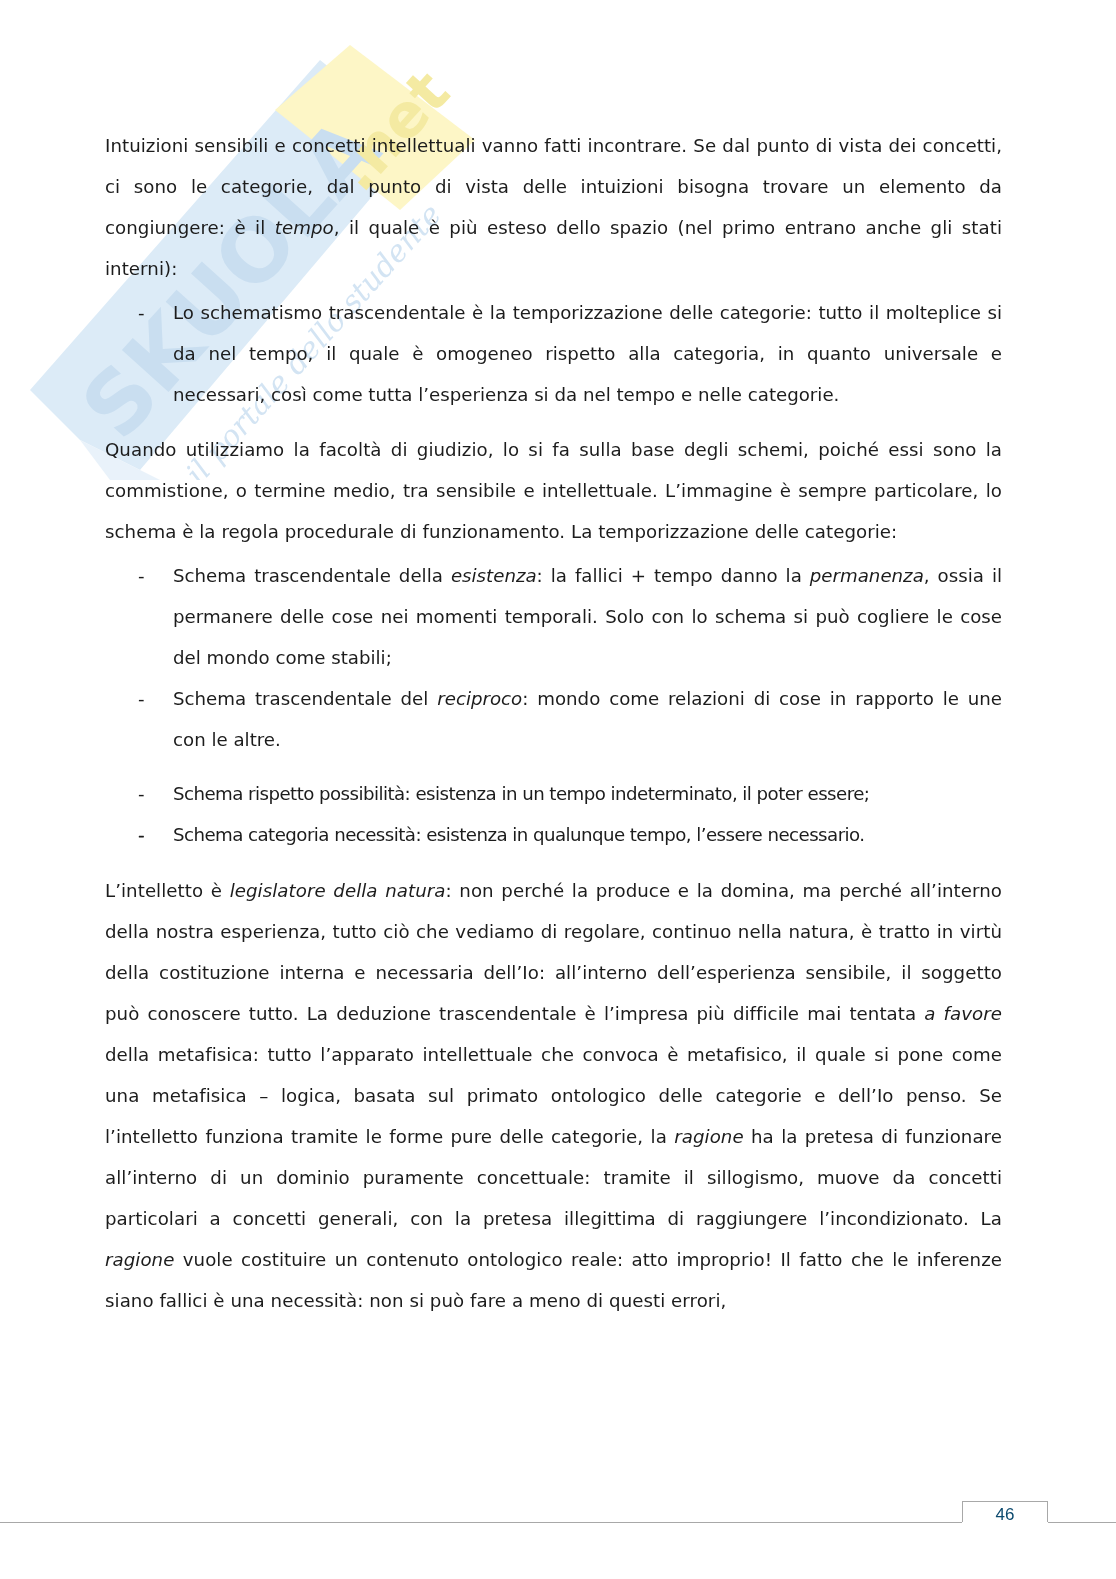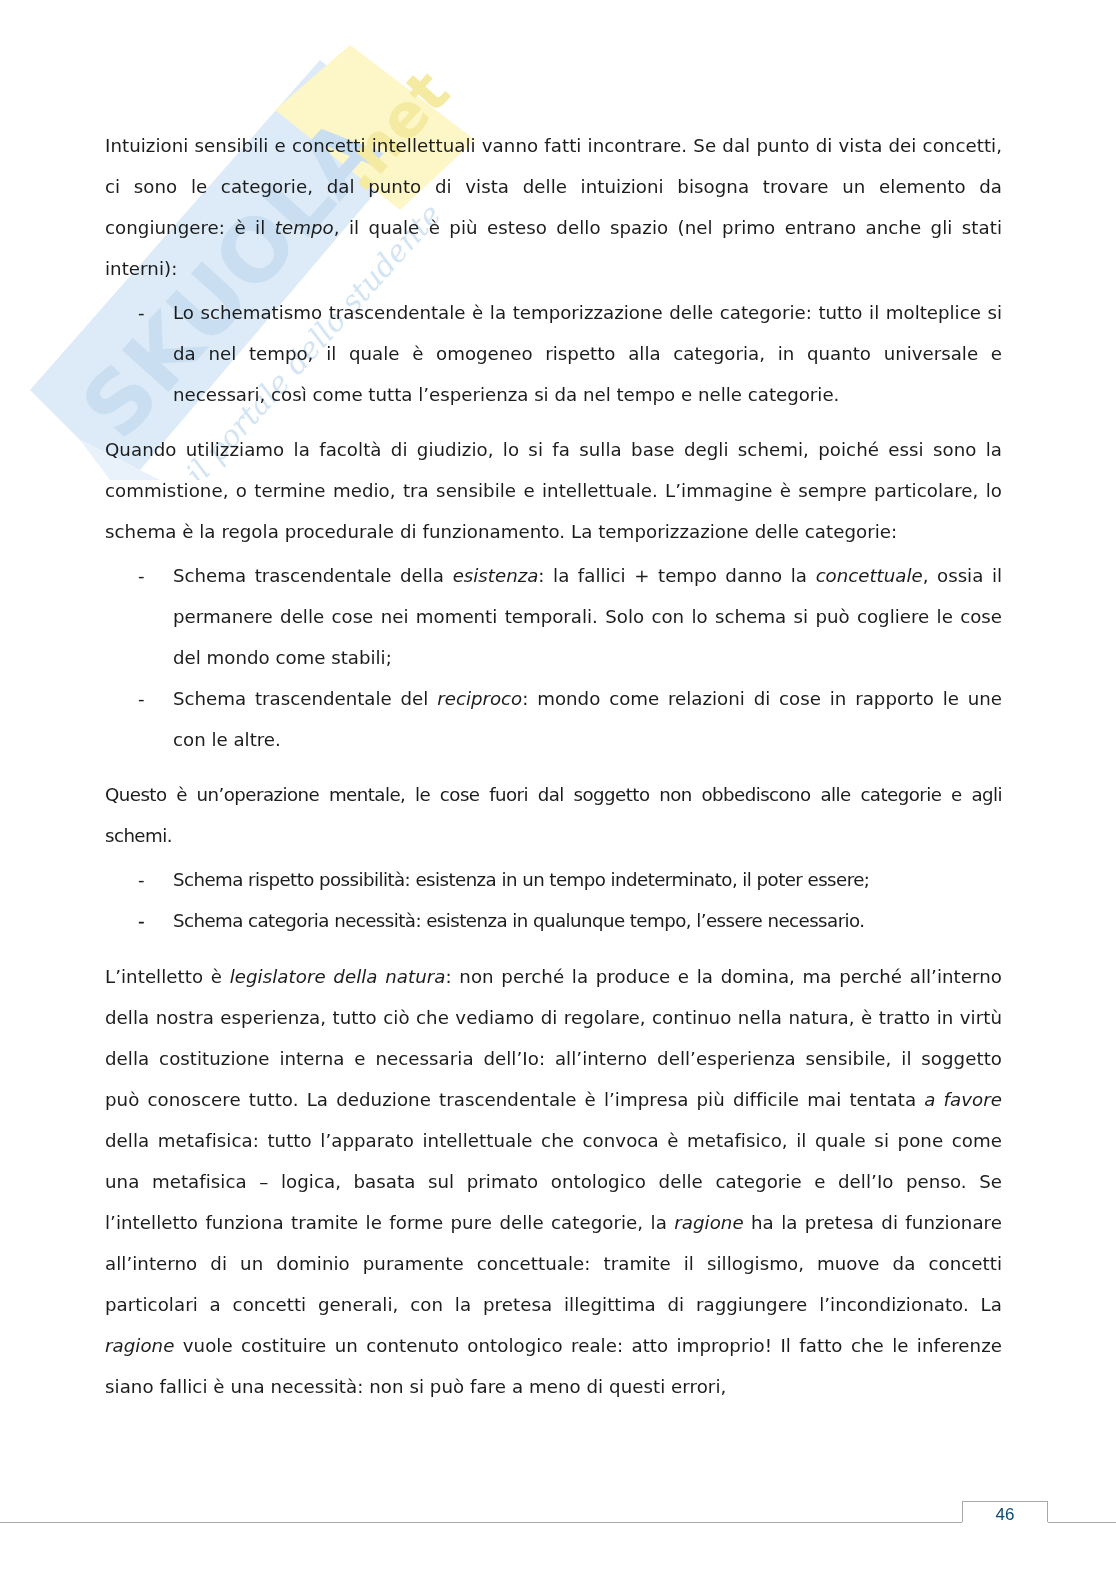--- a/index.html
+++ b/index.html
@@ -120,24 +120,23 @@
     </g>
   </svg>
 
   <div class="content" id="content">
       <p class="para"><span>Intuizioni sensibili e concetti intellettuali vanno fatti incontrare. Se dal punto di vista dei concetti, ci sono le categorie, dal punto di vista delle intuizioni bisogna trovare un elemento da congiungere: è il </span><em>tempo</em><span>, il quale è più esteso dello spazio (nel primo entrano anche gli stati interni):</span></p>
       <ul class="list">
         <li><span class="dash">-</span><span>Lo schematismo trascendentale è la temporizzazione delle categorie: tutto il molteplice si da nel tempo, il quale è omogeneo rispetto alla categoria, in quanto universale e necessari, così come tutta l’esperienza si da nel tempo e nelle categorie.</span></li>
       </ul>
       <p class="para"><span>Quando utilizziamo la facoltà di giudizio, lo si fa sulla base degli schemi, poiché essi sono la commistione, o termine medio, tra sensibile e intellettuale. L’immagine è sempre particolare, lo schema è la regola procedurale di funzionamento. La temporizzazione delle categorie:</span></p>
       <ul class="list">
-        <li><span class="dash">-</span><span>Schema trascendentale della </span><em>esistenza</em><span>: la fallici + tempo danno la </span><em>concettuale</em><span>, ossia il permanere delle cose nei momenti temporali. Solo con lo schema si può cogliere le cose del mondo come stabili;</span></li>
+        <li><span class="dash">-</span><span>Schema trascendentale della </span><em>esistenza</em><span>: la fallici + tempo danno la </span><em>permanenza</em><span>, ossia il permanere delle cose nei momenti temporali. Solo con lo schema si può cogliere le cose del mondo come stabili;</span></li>
         <li><span class="dash">-</span><span>Schema trascendentale del </span><em>reciproco</em><span>: mondo come relazioni di cose in rapporto le une con le altre.</span></li>
       </ul>
-      <p class="para condensed"><span>Questo è un’operazione mentale, le cose fuori dal soggetto non obbediscono alle categorie e agli schemi.</span></p>
       <ul class="list condensed">
         <li><span class="dash">-</span><span>Schema rispetto possibilità: esistenza in un tempo indeterminato, il poter essere;</span></li>
         <li><span class="dash">-</span></li>
         <li><span class="dash">-</span><span>Schema categoria necessità: esistenza in qualunque tempo, l’essere necessario.</span></li>
       </ul>
       <p class="para"><span>L’intelletto è </span><em>legislatore della natura</em><span>: non perché la produce e la domina, ma perché all’interno della nostra esperienza, tutto ciò che vediamo di regolare, continuo nella natura, è tratto in virtù della costituzione interna e necessaria dell’Io: all’interno dell’esperienza sensibile, il soggetto può conoscere tutto. La deduzione trascendentale è l’impresa più difficile mai tentata </span><em>a favore</em><span> della metafisica: tutto l’apparato intellettuale che convoca è metafisico, il quale si pone come una metafisica – logica, basata sul primato ontologico delle categorie e dell’Io penso. Se l’intelletto funziona tramite le forme pure delle categorie, la </span><em>ragione</em><span> ha la pretesa di funzionare all’interno di un dominio puramente concettuale: tramite il sillogismo, muove da concetti particolari a concetti generali, con la pretesa illegittima di raggiungere l’incondizionato. La </span><em>ragione</em><span> vuole costituire un contenuto ontologico reale: atto improprio! Il fatto che le inferenze siano fallici è una necessità: non si può fare a meno di questi errori,</span></p>
     </div>
 
   <div class="footer-line left"></div>
   <div class="page-num-box"></div>

